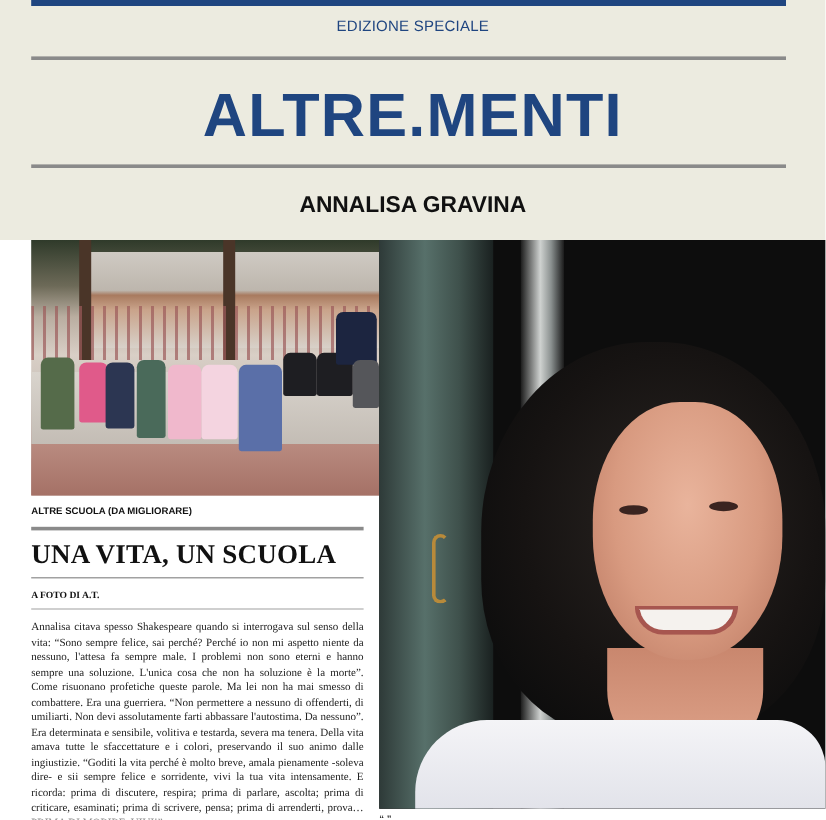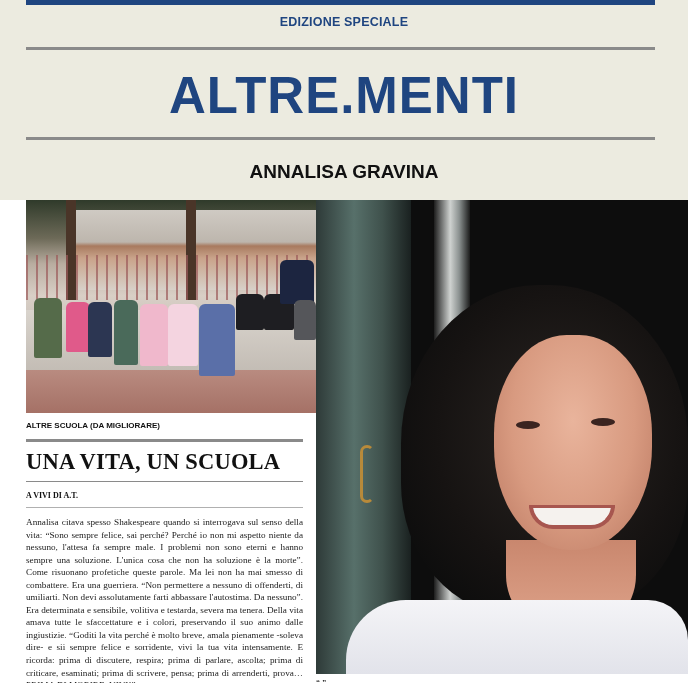--- a/index.html
+++ b/index.html
@@ -9,21 +9,21 @@
     .masthead-band {
       position: absolute; left: 0; top: 0; width: 688px; height: 200px;
       background: #ECEBE0;
     }
     .top-bar {
       position: absolute; left: 26px; top: 0; width: 629px; height: 5px;
       background: #1F4580;
     }
     .edition {
       position: absolute; left: 0; top: 15px; width: 688px; text-align: center;
-      font-family: "Liberation Sans", sans-serif; font-weight: bold;
+      font-family: "Liberation Sans", sans-serif; font-weight: normal;
       font-size: 12.5px; color: #1F4580; letter-spacing: 0.2px;
     }
     .rule {
       position: absolute; left: 26px; width: 629px; background: #8a8a8a;
     }
     .rule-1 { top: 47px; height: 3px; }
     .rule-2 { top: 137px; height: 3px; }
     .masthead-title {
       position: absolute; left: 0; top: 52px; width: 688px; text-align: center;
       font-family: "Liberation Sans", sans-serif; font-weight: bold;
@@ -181,16 +181,16 @@
   <div class="eye eye-l"></div>
   <div class="eye eye-r"></div>
   <div class="smile"></div>
   <div class="shirt"></div>
 </div>
 
 <div class="photo-caption">ALTRE SCUOLA (DA MIGLIORARE)</div>
 <div class="rule-3"></div>
 <div class="article-title">UNA VITA, UN SCUOLA</div>
 <div class="rule-4"></div>
-<div class="byline">A VIVI DI A.T.</div>
+<div class="byline">A FOTO DI A.T.</div>
 <div class="rule-5"></div>
 <div class="article-body">Annalisa citava spesso Shakespeare quando si interrogava sul senso della vita: “Sono sempre felice, sai perché? Perché io non mi aspetto niente da nessuno, l'attesa fa sempre male. I problemi non sono eterni e hanno sempre una soluzione. L'unica cosa che non ha soluzione è la morte”. Come risuonano profetiche queste parole. Ma lei non ha mai smesso di combattere. Era una guerriera. “Non permettere a nessuno di offenderti, di umiliarti. Non devi assolutamente farti abbassare l'autostima. Da nessuno”. Era determinata e sensibile, volitiva e testarda, severa ma tenera. Della vita amava tutte le sfaccettature e i colori, preservando il suo animo dalle ingiustizie. “Goditi la vita perché è molto breve, amala pienamente -soleva dire- e sii sempre felice e sorridente, vivi la tua vita intensamente. E ricorda: prima di discutere, respira; prima di parlare, ascolta; prima di criticare, esaminati; prima di scrivere, pensa; prima di arrenderti, prova…PRIMA DI MORIRE, VIVI!”</div>
 <div class="portrait-caption">“                                                                   ”</div>
 
 </body></html>

